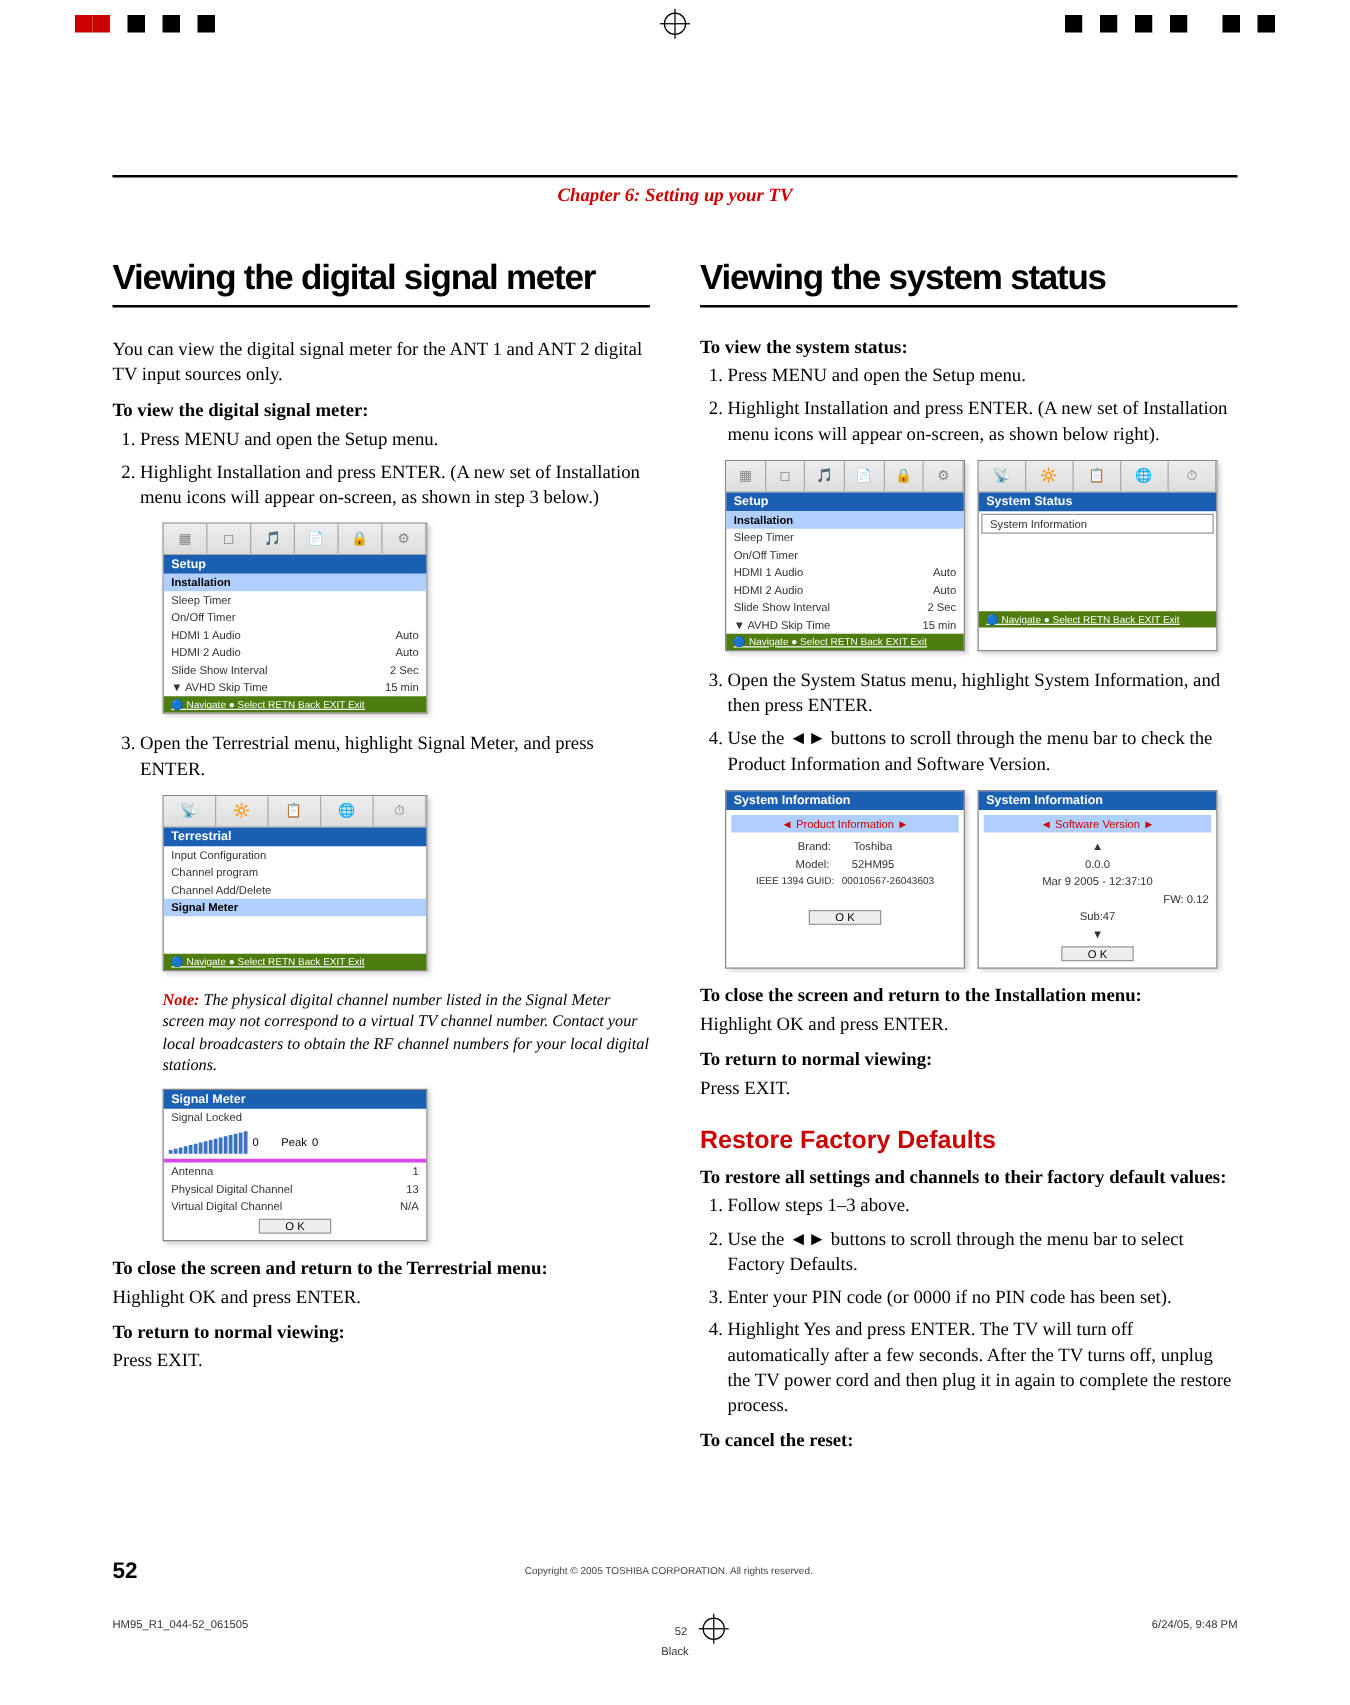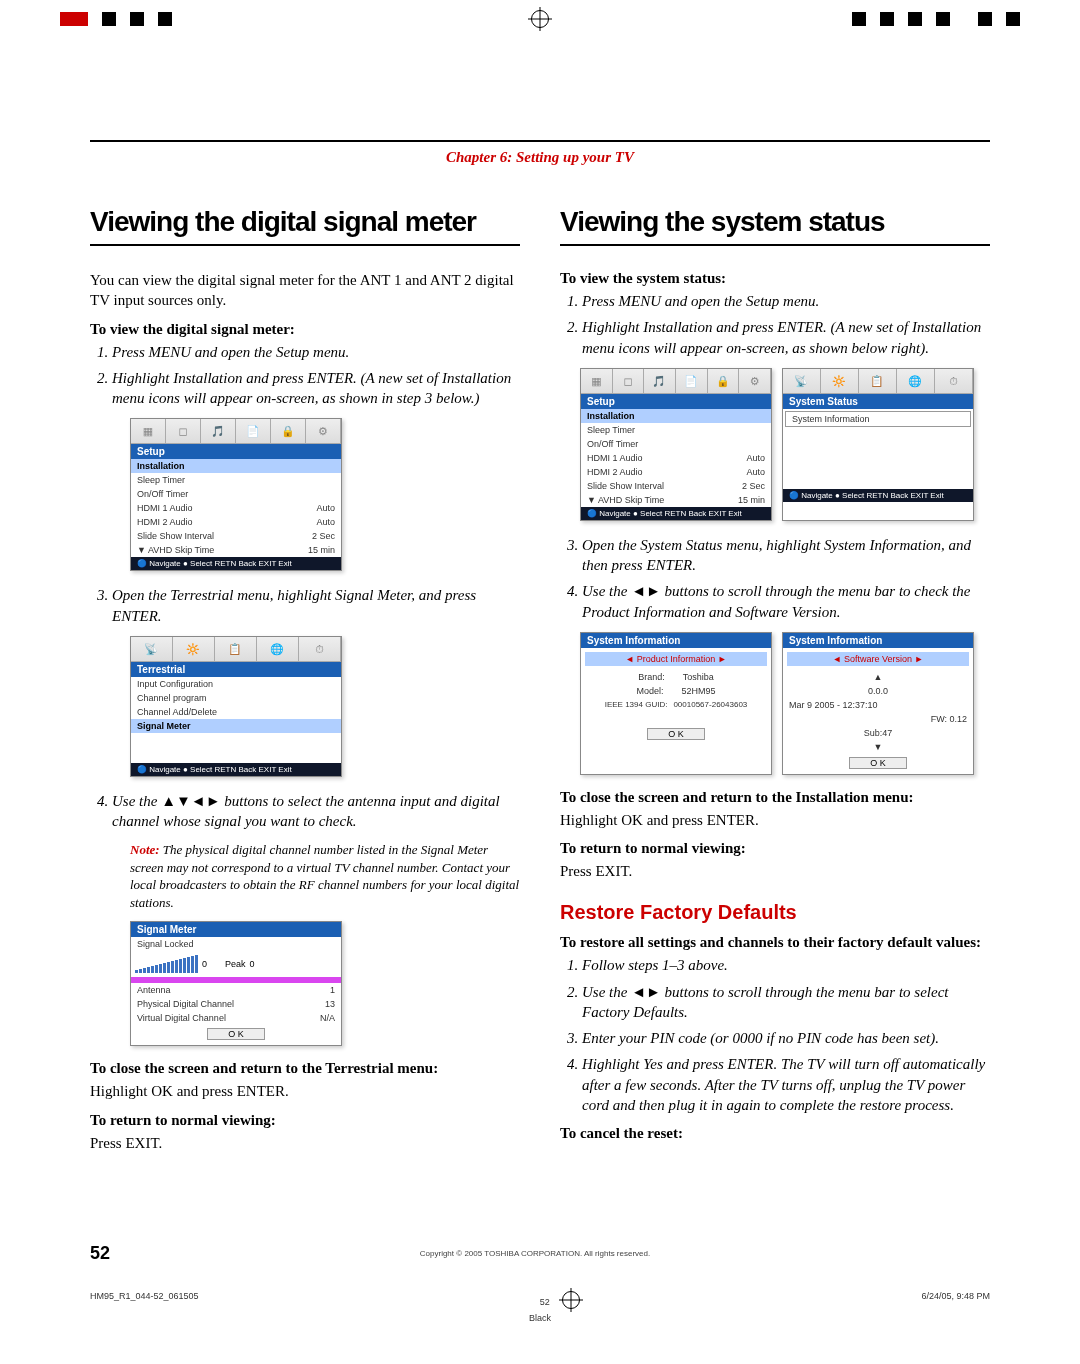--- a/index.html
+++ b/index.html
@@ -53,21 +53,20 @@
   .subhead {
     font-weight: bold;
     font-size: 15px;
     margin: 10px 0 4px;
   }
   ol.steps {
     margin: 0 0 10px 22px;
     padding: 0;
     font-size: 15px;
     line-height: 1.35;
-    font-style: italic;
   }
   ol.steps li {
     margin-bottom: 6px;
   }
   .note {
     font-size: 13px;
     line-height: 1.35;
     margin: 4px 0 10px 40px;
     font-style: italic;
   }
@@ -124,24 +123,25 @@
     font-weight: bold;
   }
   .osd-row {
     padding: 2px 6px;
     border-bottom: 0;
     color: #333;
     display: flex;
     justify-content: space-between;
   }
   .osd-nav {
-    background: #0f172a;
+    background: #4d7c0f;
     color: #fff;
     padding: 2px 6px;
     font-size: 8px;
+    text-decoration: underline;
   }
   .osd-small { width: 190px; }
   .osd-pair { display: flex; gap: 10px; margin: 10px 0 14px 20px; }
   .osd-pair .osd { margin: 0; width: 190px; }
   .sig-meter {
     display: flex;
     align-items: center;
     padding: 4px;
     gap: 4px;
   }
@@ -324,23 +324,20 @@
             <span>Channel program</span>
           </div>
         <div class="osd-row">
             <span>Channel Add/Delete</span>
           </div>
         <div class="osd-hi">Signal Meter</div>
         <div style="height:30px"></div>
         <div class="osd-nav">🔵 <span>Navigate  ● Select  RETN Back  EXIT Exit</span></div>
       </div>
 
-      <ol class="steps" start="4">
-        <li>Use the ▲▼◄► buttons to select the antenna input and digital channel whose signal you want to check.</li>
-      </ol>
       <div class="note">
         <span class="note-red">Note:</span>
         <span>The physical digital channel number listed in the Signal Meter screen may not correspond to a virtual TV channel number. Contact your local broadcasters to obtain the RF channel numbers for your local digital stations.</span>
       </div>
 
       <div class="osd">
         <div class="osd-bar">Signal Meter</div>
         <div class="osd-row">
             <span>Signal Locked</span>
           </div>
@@ -360,21 +357,21 @@
               <span style="height:14px"></span>
             <span style="height:15px"></span>
               <span style="height:16px"></span>
               <span style="height:17px"></span>
             <span style="height:18px"></span>
           </div>
           <span>0</span>
           <span style="margin-left:14px">Peak</span>
           <span>0</span>
         </div>
-        <div class="osd-row" style="border-top:6px solid #d946ef">
+        <div class="osd-row" style="border-top:3px solid #d946ef">
             <span>Antenna</span>
             <span>1</span>
           </div>
         <div class="osd-row">
             <span>Physical Digital Channel</span>
             <span>13</span>
           </div>
         <div class="osd-row">
             <span>Virtual Digital Channel</span>
             <span>N/A</span>
@@ -474,21 +471,21 @@
           <div style="height:14px"></div>
           <div class="ok-btn"><span>O K</span></div>
         </div>
         <div class="osd osd-small">
           <div class="osd-bar">System Information</div>
           <div style="background:#b0cfff;text-align:center;padding:2px;margin:4px;color:#c00">◄ <span>Software Version</span> ►</div>
           <div class="osd-row" style="justify-content:center">▲</div>
           <div class="osd-row" style="justify-content:center">
               <span>0.0.0</span>
             </div>
-          <div class="osd-row" style="">
+          <div class="osd-row" style="justify-content:center">
               <span>Mar 9 2005 - 12:37:10</span>
             </div>
           <div class="osd-row" style="justify-content:flex-end">
               <span>FW: 0.12</span>
             </div>
           <div class="osd-row" style="justify-content:center">
               <span>Sub:47</span>
             </div>
           <div class="osd-row" style="justify-content:center">▼</div>
           <div class="ok-btn"><span>O K</span></div>

